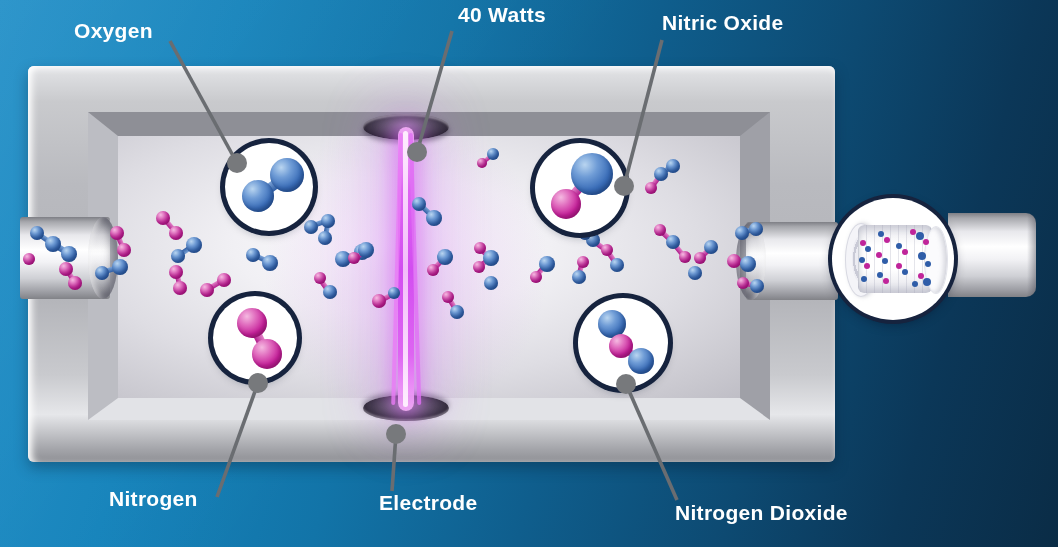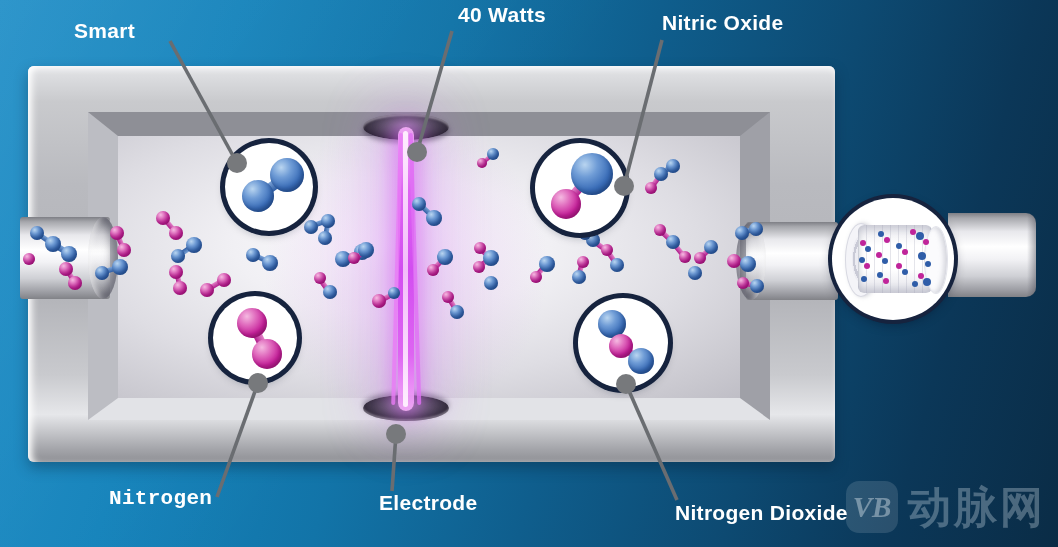--- a/index.html
+++ b/index.html
@@ -276,25 +276,21 @@
         <div class="fdot p" style="left: 91px; top: 41px; width: 6px; height: 6px;"></div>
         <div class="fdot b" style="left: 86px; top: 54px; width: 8px; height: 8px;"></div>
         <div class="fdot b" style="left: 93px; top: 63px; width: 6px; height: 6px;"></div>
         <div class="fdot p" style="left: 86px; top: 75px; width: 6px; height: 6px;"></div>
         <div class="fdot b" style="left: 91px; top: 80px; width: 8px; height: 8px;"></div>
         <div class="fdot p" style="left: 78px; top: 31px; width: 6px; height: 6px;"></div>
         <div class="fdot b" style="left: 80px; top: 83px; width: 6px; height: 6px;"></div>
       </div>
   </div>
 
-  <div class="lbl" style="left:74px;top:19px;">Smart</div>
+  <div class="lbl" style="left:74px;top:19px;">Oxygen</div>
   <div class="lbl" style="left:458px;top:3px;">40 Watts</div>
   <div class="lbl" style="left:662px;top:11px;">Nitric Oxide</div>
-  <div class="lbl" style="left:109px;top:487px;font-family:Liberation Mono, monospace;">Nitrogen</div>
+  <div class="lbl" style="left:109px;top:487px;">Nitrogen</div>
   <div class="lbl" style="left:675px;top:501px;">Nitrogen Dioxide</div>
   <div class="lbl" style="left:379px;top:491px;">Electrode</div>
 
-  <div class="watermark">
-    <div class="wm-logo">VB</div>
-    <div class="wm-text">动脉网</div>
-  </div>
 
 </div>
 
 </body></html>

